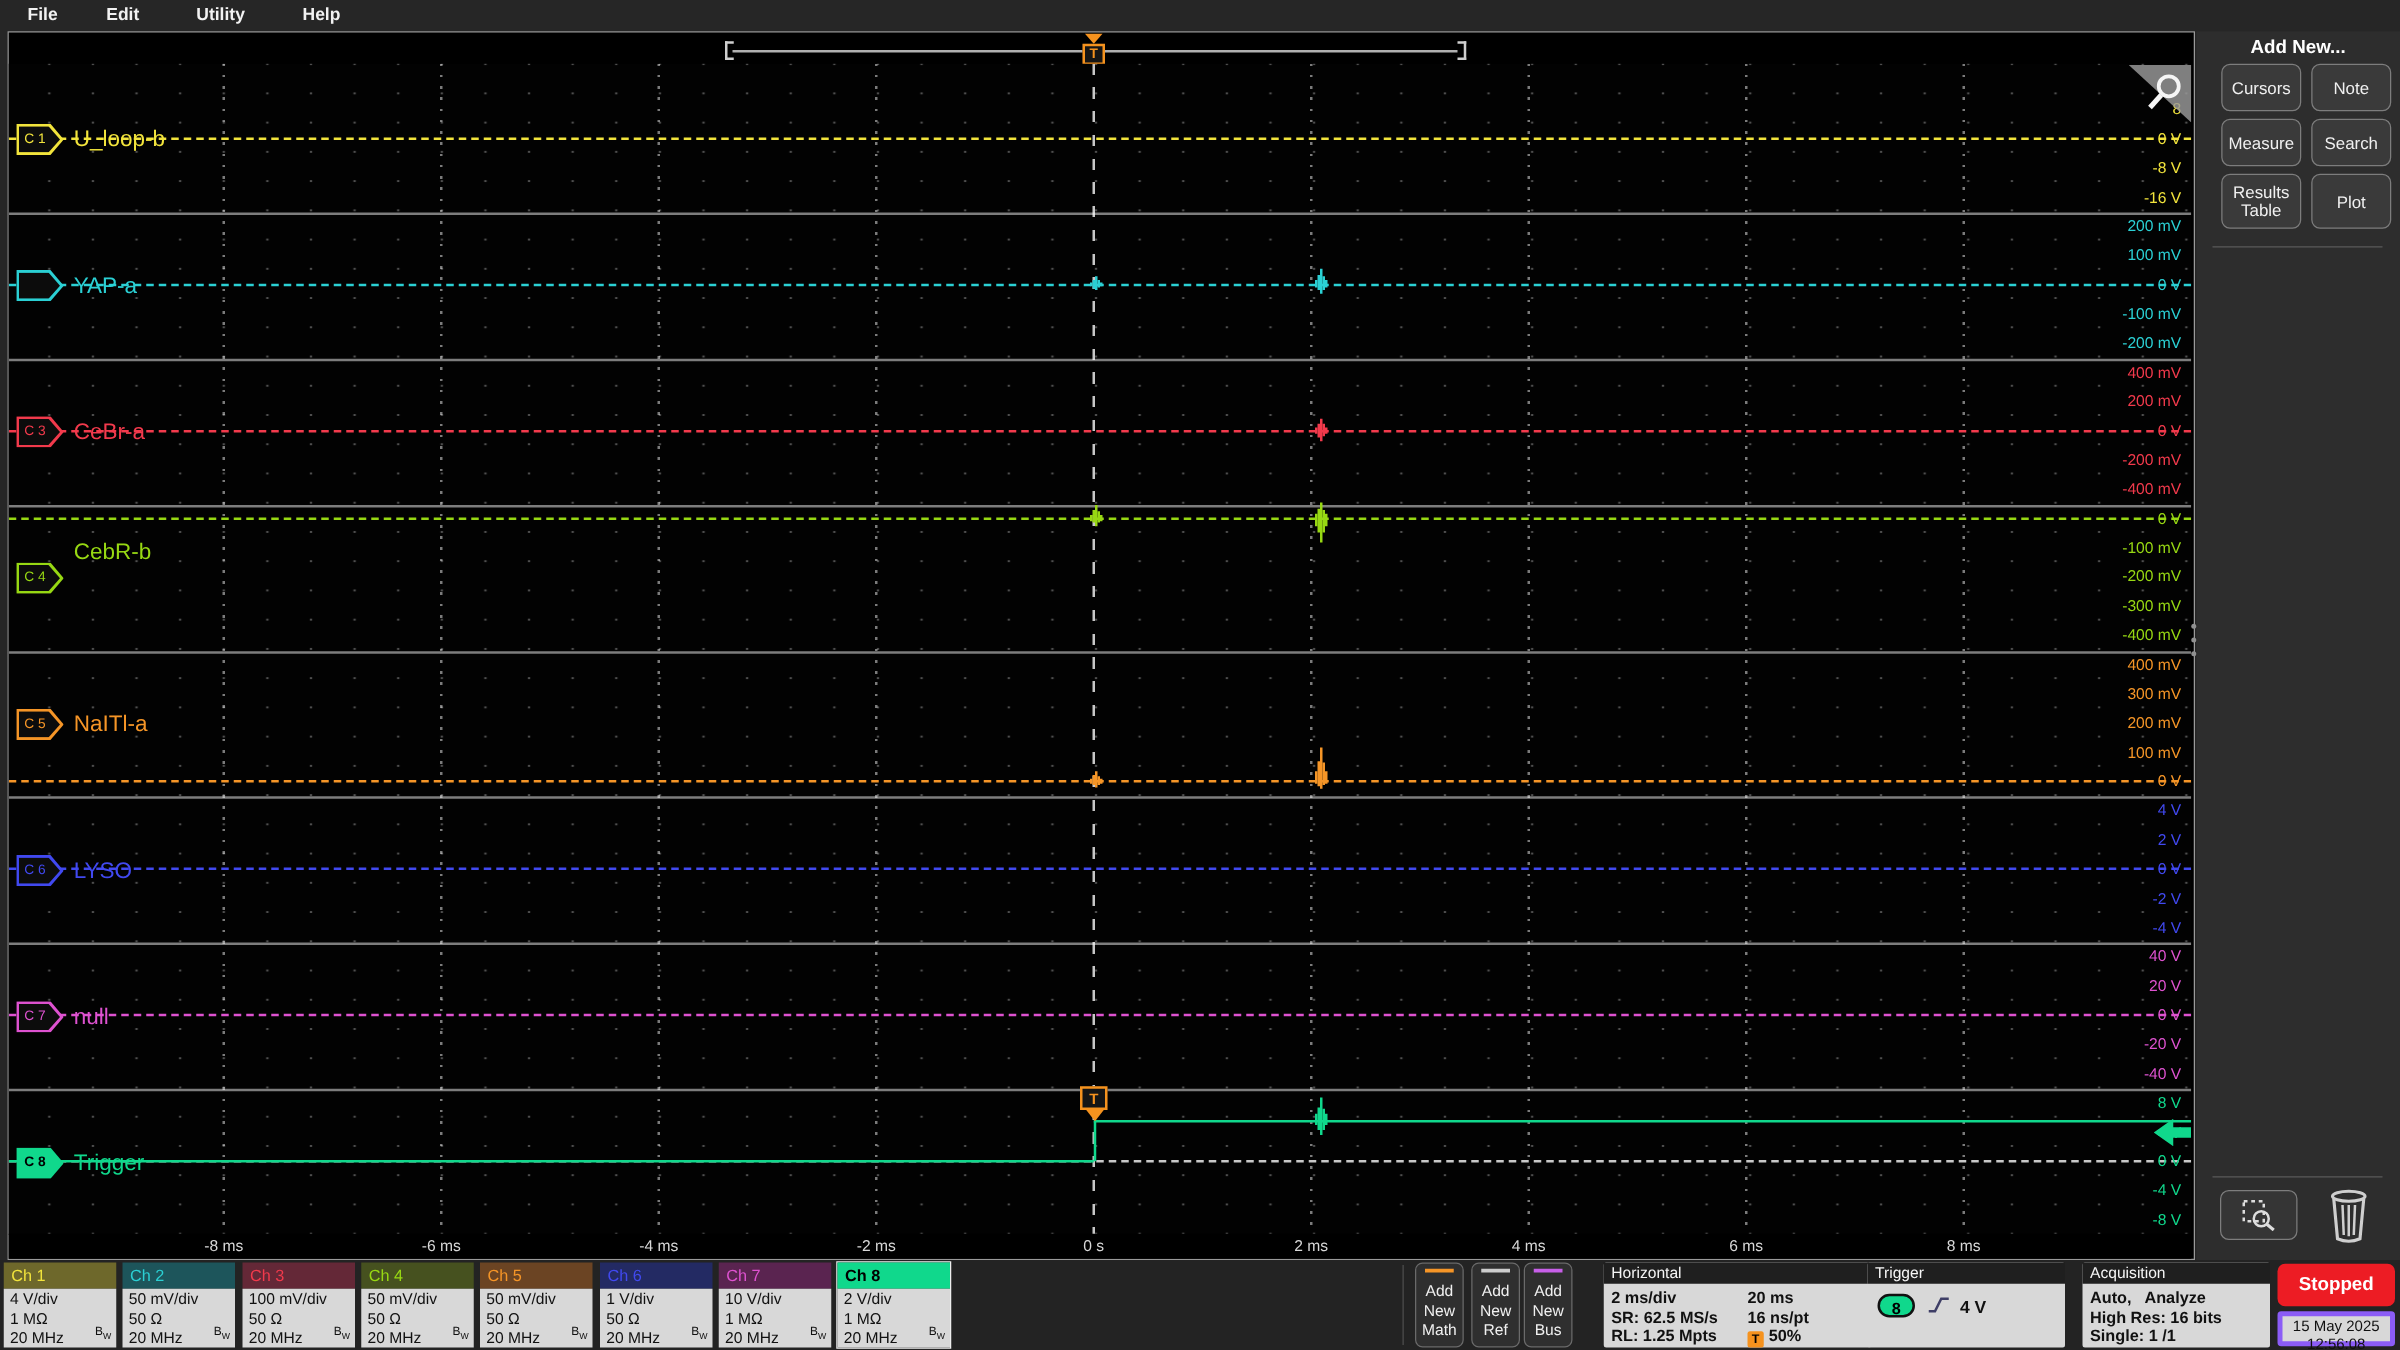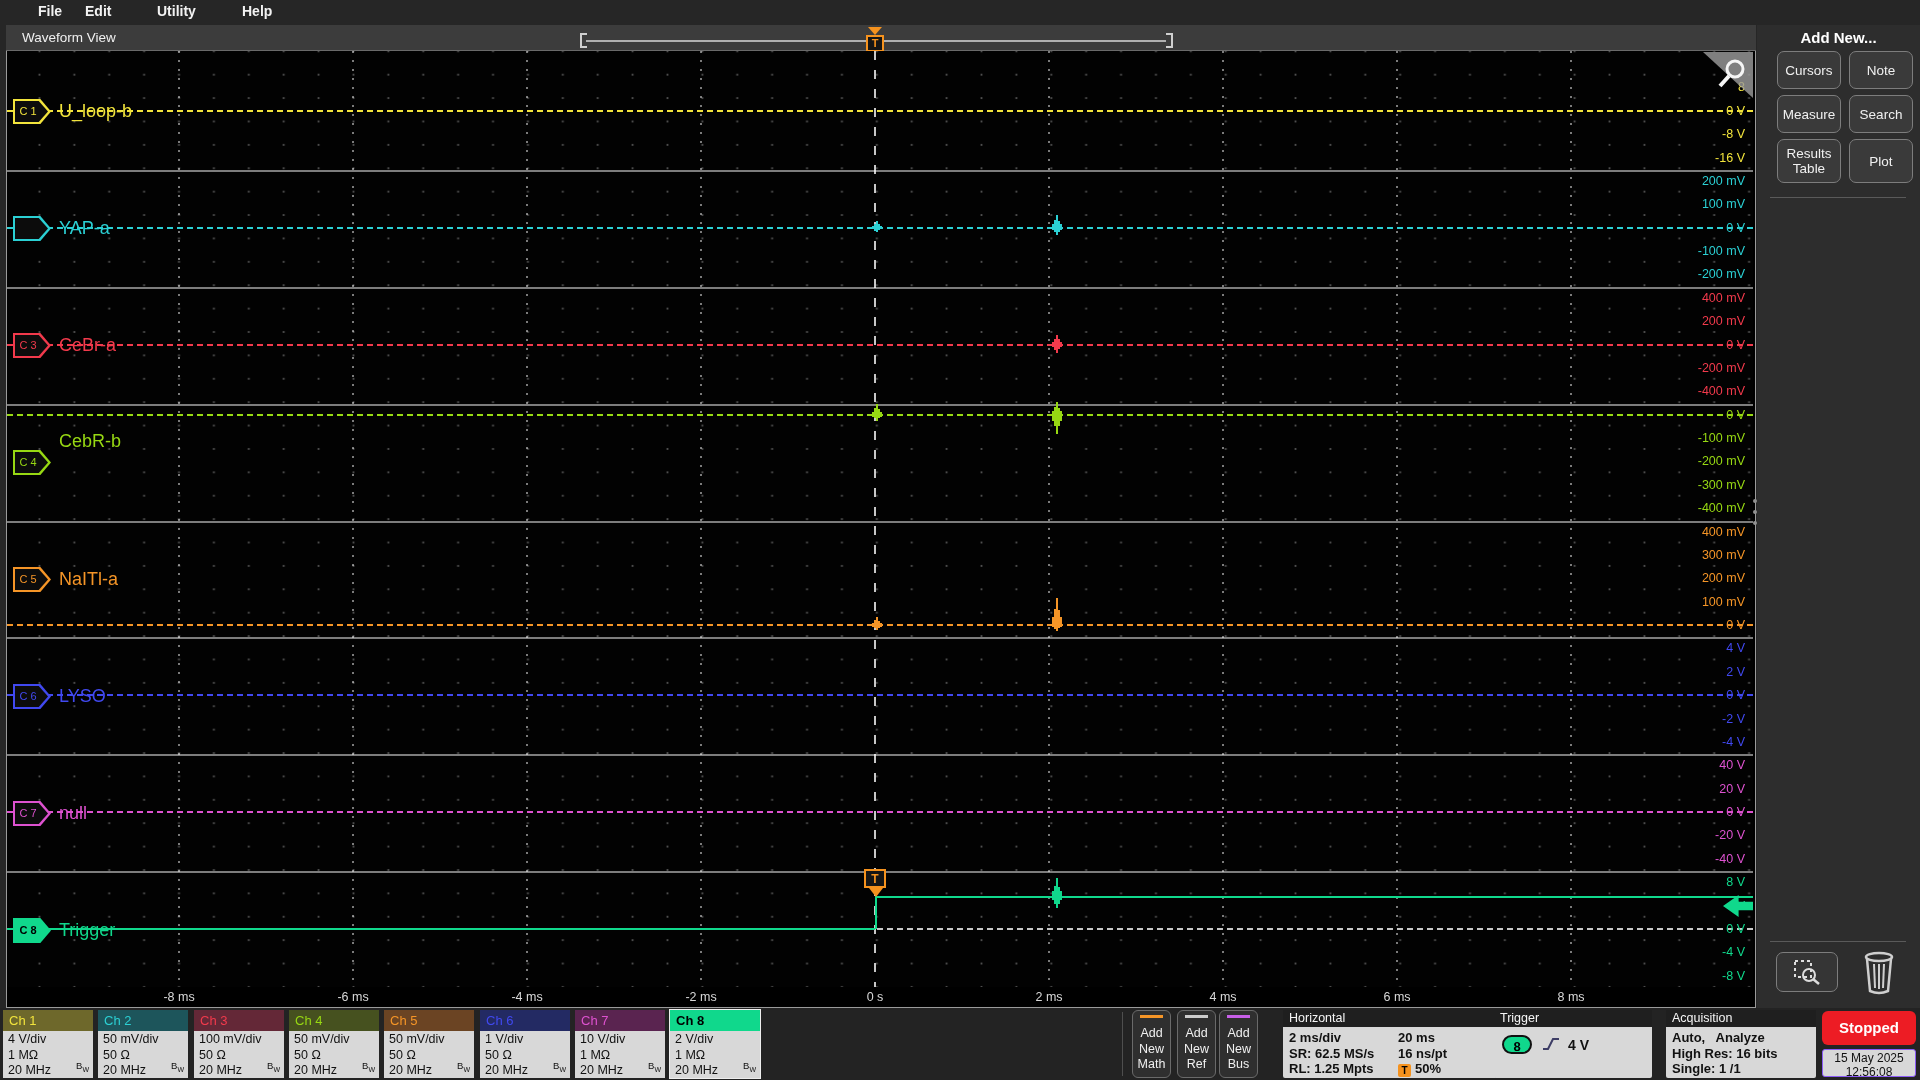--- a/index.html
+++ b/index.html
@@ -55,48 +55,45 @@
   .vsep{position:absolute;top:4px;width:1px;height:64px;background:#4e4e4e;}
   .addbtn{position:absolute;top:2px;width:39px;height:68px;background:#2f2f2f;border:1px solid #6a6a6a;border-radius:6px;
         box-sizing:border-box;color:#f0f0f0;font-size:12.5px;text-align:center;line-height:15.5px;padding-top:15px;cursor:pointer;}
   .addbtn .accent{position:absolute;left:7px;top:4px;width:23px;height:3px;}
   .panel{position:absolute;top:2px;height:68px;background:#d8d8d8;border-radius:2px;}
   .panel .phdr{position:absolute;left:0;top:0;width:100%;height:17px;background:#1f1f1f;color:#f5f5f5;font-size:12.5px;line-height:16px;padding-left:6px;box-sizing:border-box;}
   .prow{position:absolute;color:#111;font-size:13px;font-weight:600;line-height:16px;}
   .pre{white-space:pre;}
   #stopped{position:absolute;left:1822px;top:1011px;width:94px;height:34px;background:#ed1c24;border-radius:6px;
         color:#fff;font-weight:700;font-size:15px;text-align:center;line-height:34px;cursor:pointer;}
-  #datetime{position:absolute;left:1822px;top:1049px;width:94px;height:28px;background:#d8d8d8;border:1px solid #8b5cf6;
+  #datetime{position:absolute;left:1822px;top:1049px;width:94px;height:28px;background:#d8d8d8;border:4px solid #8b5cf6;
         border-radius:3px;color:#111;font-size:12px;text-align:center;line-height:14px;padding-top:1px;box-sizing:border-box;}
   .tflag-box{position:absolute;box-sizing:border-box;border:2px solid #f5921e;background:#151515;color:#f5921e;
         font-weight:700;text-align:center;}
   .tri-down{position:absolute;width:0;height:0;border-left:7px solid transparent;border-right:7px solid transparent;border-top:9px solid #f5921e;}
   .pill8{position:absolute;width:30px;height:19px;background:#10d88c;border:2px solid #111;border-radius:10px;
         color:#000;font-weight:700;font-size:13px;text-align:center;line-height:19px;box-sizing:border-box;}
   .tflag-mini{display:inline-block;width:13px;height:13px;background:#f5921e;border-radius:2px;color:#000;
         font-size:10px;font-weight:700;text-align:center;line-height:13px;margin-right:4px;vertical-align:-1px;}
   .iconbtn{position:absolute;background:#353535;border:1px solid #7d7d7d;border-radius:7px;box-sizing:border-box;cursor:pointer;
         display:flex;align-items:center;justify-content:center;}
 </style>
 </head>
 <body>
 
 <div id="app">
 
   <div id="menubar">
-    <span class="menu-item" style="left:38px">File</span>
+    <span class="menu-item" style="left:22px">File</span>
     <span class="menu-item" style="left:85px">Edit</span>
     <span class="menu-item" style="left:157px">Utility</span>
     <span class="menu-item" style="left:242px">Help</span>
   </div>
 
   <div id="wfwin"></div>
-  <div id="titlebar">
-    <span id="wftitle">Waveform View</span>
-  </div>
 
   <div id="trigbar">
       <div class="trigbar-line" style="left: 586px; width: 580px;"></div>
       <div class="bracket l" style="left: 580px;"></div>
       <div class="bracket r" style="left: 1166px;"></div>
       <div class="tri-down" style="left: 868px; top: 27px; border-top-width: 8px;"></div>
       <div class="tflag-box" style="left: 866px; top: 35px; width: 18px; height: 17px; font-size: 11px; line-height: 13px;">T</div>
       <div class="tri-down" style="left: 866px; top: 52px; border-left-width: 9px; border-right-width: 9px; border-top-width: 13px;"></div>
     </div>
 

